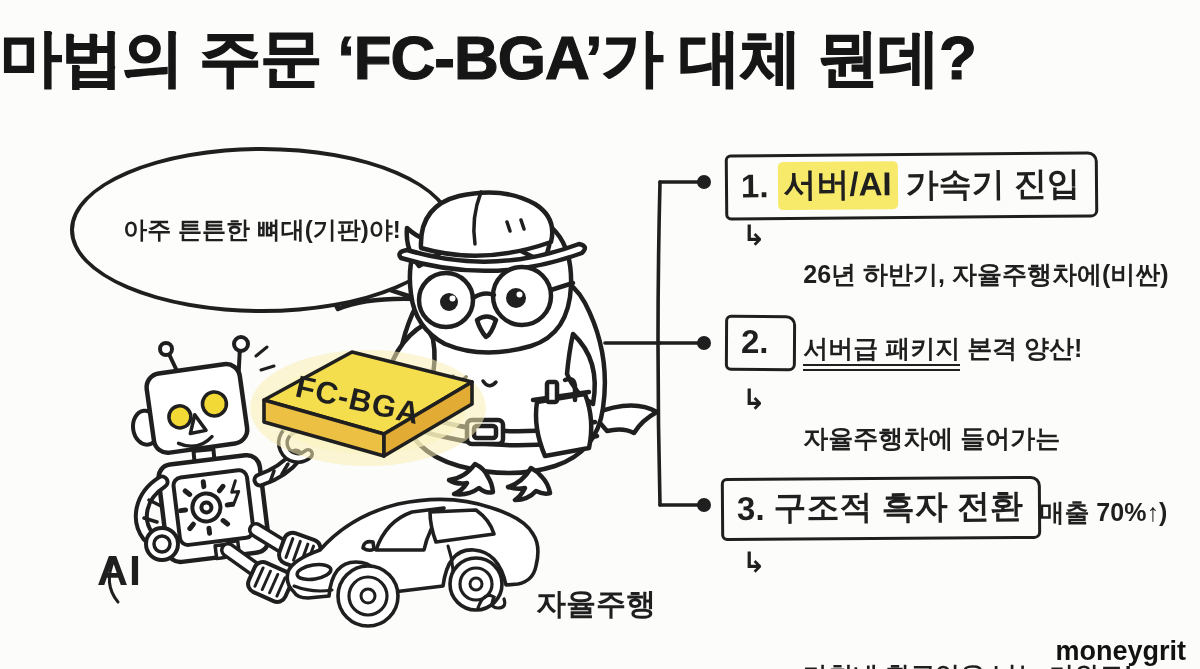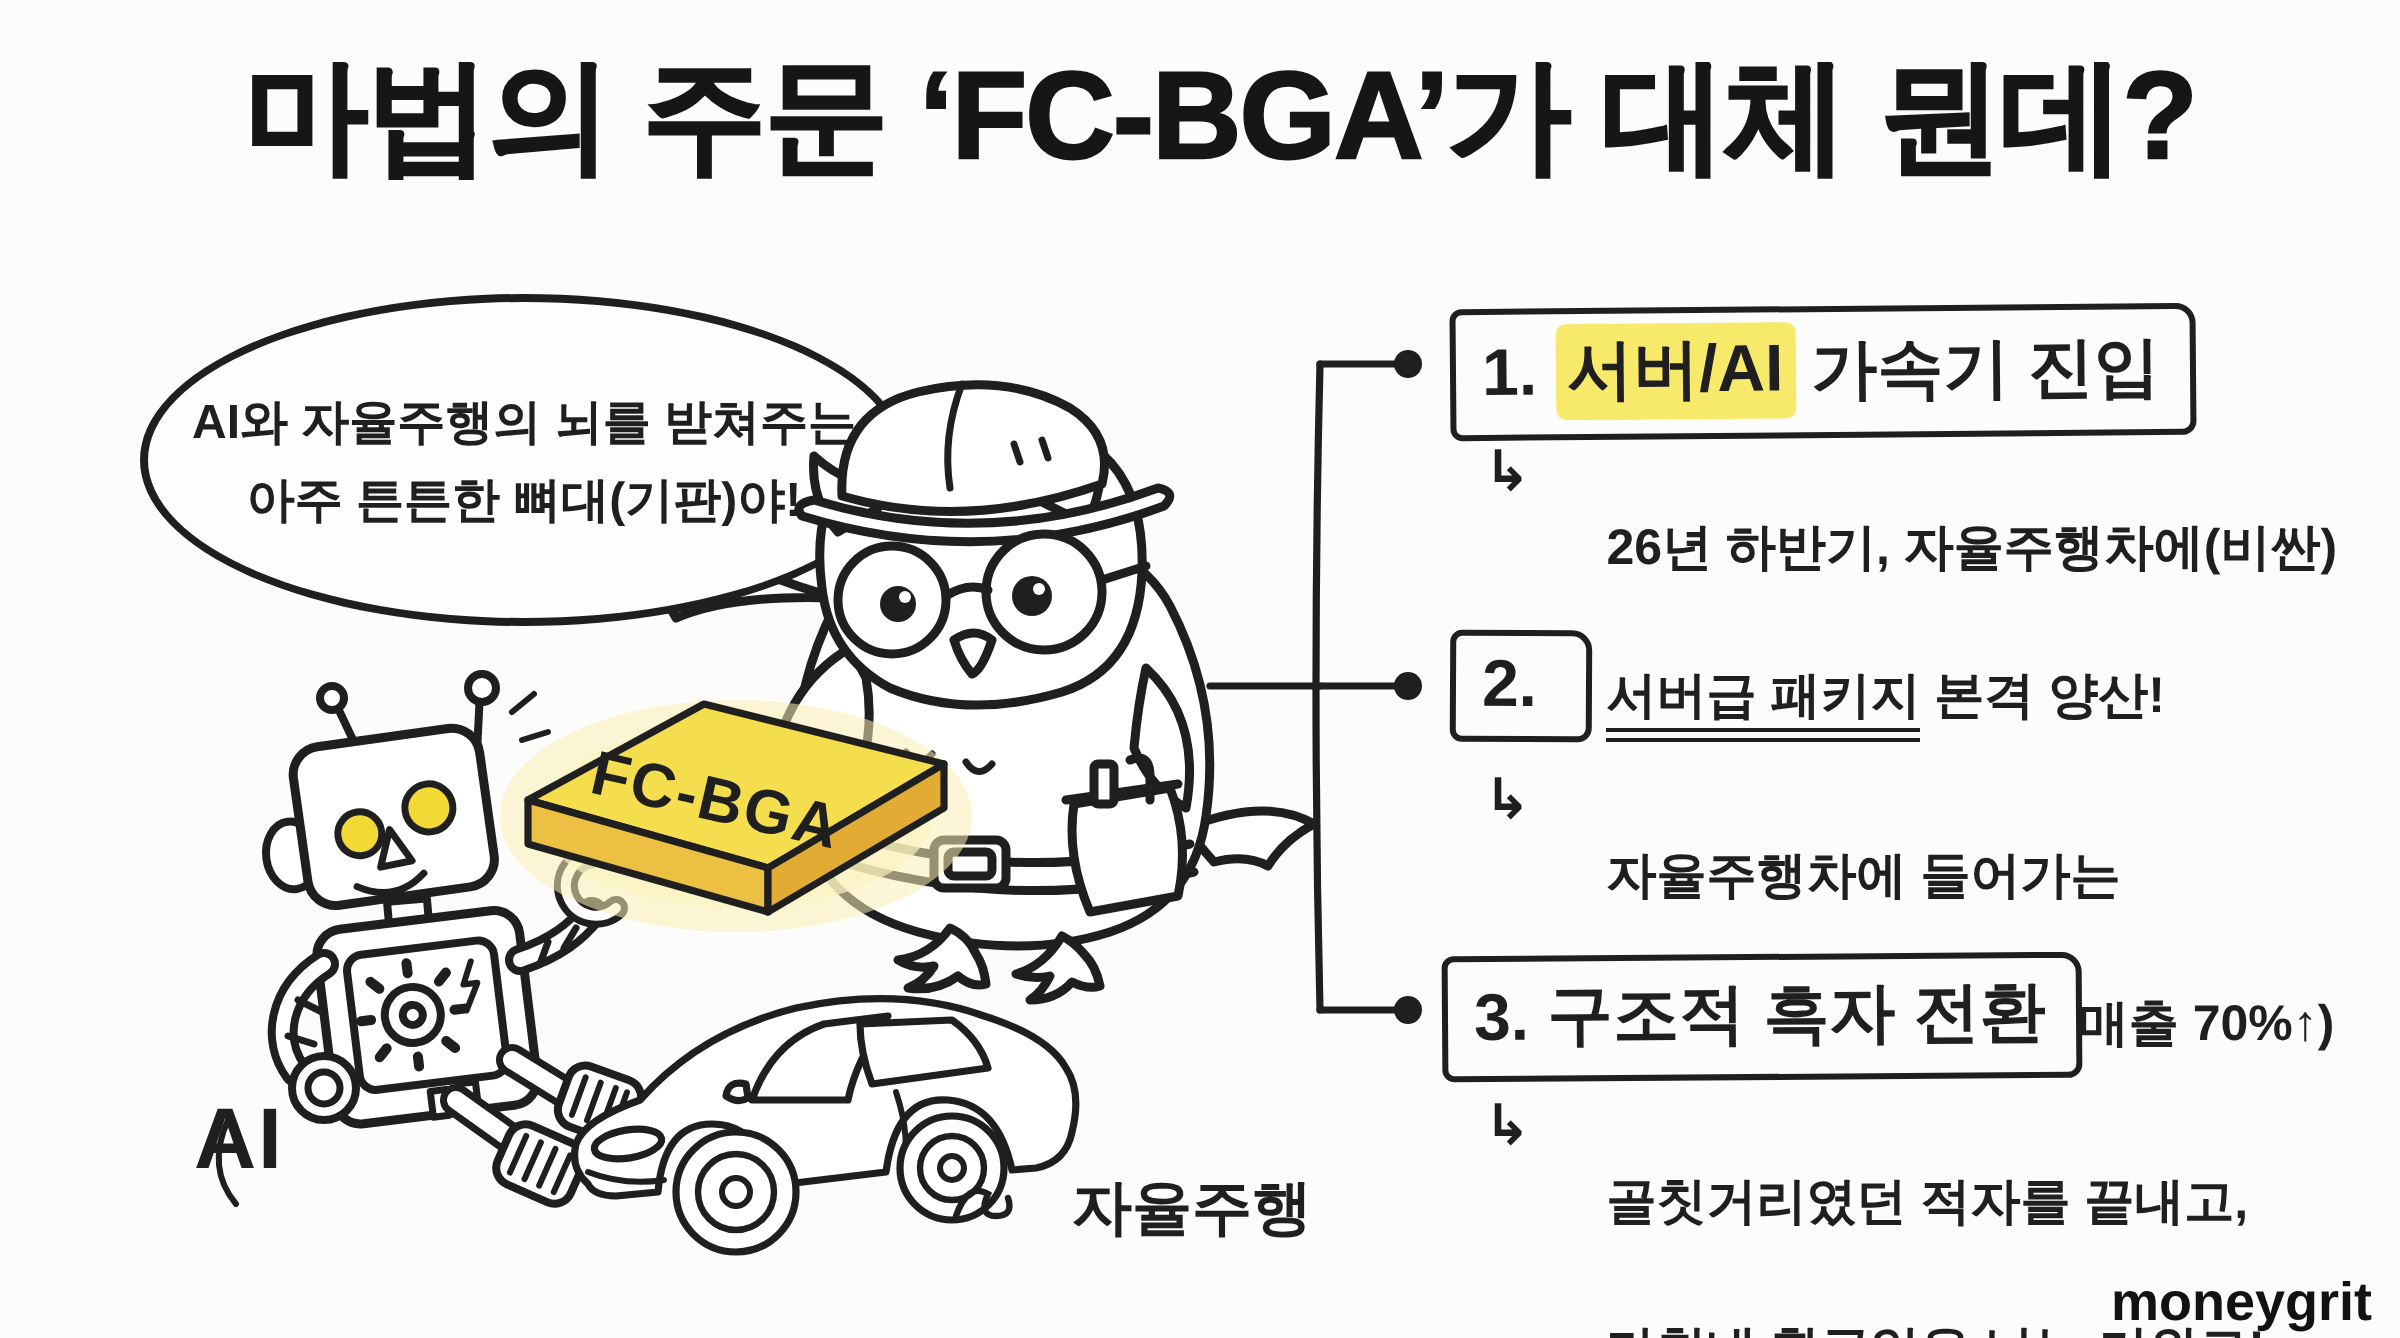--- a/index.html
+++ b/index.html
@@ -6,25 +6,24 @@
   body{
     width:1200px;height:669px;position:relative;overflow:hidden;
     background:#fcfcfa;
     font-family:"Liberation Sans","DejaVu Sans",sans-serif;
     color:#1f1f1f;
   }
   .abs{position:absolute;}
 
   
   .main-title{
-    top:16px;left:0;right:0;text-align:center;
+    top:16px;left:0;right:0;text-align:left;
     font-size:62px;font-weight:900;letter-spacing:-1px;
     color:#161616;-webkit-text-stroke:1.2px #161616;
     white-space:nowrap;
-    padding-left:20px;
   }
 
   
   .bubble{
     left:70px;top:147px;width:376px;height:158px;
     background:#fdfdfb;border:4.5px solid #1f1f1f;border-radius:50%;
     display:flex;flex-direction:column;align-items:center;justify-content:center;
     gap:7px;z-index:2;
   }
   .bubble-line{font-size:24px;font-weight:700;white-space:nowrap;}
@@ -77,21 +76,20 @@
 </head>
 <body>
 
 <div class="abs main-title">마법의 주문 ‘FC-BGA’가 대체 뭔데?</div>
 
 <svg class="abs bubble-tail" width="125" height="62" viewBox="0 0 125 62">
   <path d="M20,5 Q70,30 118,44 Q66,42 38,54 Q24,30 20,5 z" fill="#fdfdfb" stroke="#1f1f1f" stroke-width="4.5" stroke-linejoin="round"></path>
 </svg>
 
 <div class="abs bubble">
-  <div class="bubble-line">AI와 자율주행의 뇌를 받쳐주는</div>
   <div class="bubble-line">아주 튼튼한 뼈대(기판)야!</div>
 </div>
 
 <svg class="abs owl-svg" width="300" height="325" viewBox="0 0 300 325">
   <g stroke="#1f1f1f" stroke-width="4.5" fill="#ffffff" stroke-linecap="round" stroke-linejoin="round">
     <path d="M210,238 q40,-16 64,-2 q-15,8 -23,21 q-11,-6 -27,-2 q-8,-9 -14,-17 z"></path>
     <path d="M34,128 Q8,180 18,232 q8,44 58,58 q52,14 96,0 q42,-14 48,-58 q8,-55 -18,-105 q-20,-38 -88,-40 q-66,0 -80,45 z"></path>
     <path d="M42,148 C18,162 6,186 4,208 l15,-7 q2,11 8,13 q4,-11 10,-15 q4,9 11,9 q6,-23 2,-45 z"></path>
     <path d="M190,158 q28,26 20,70 q-18,-10 -26,-30 q2,-22 6,-40 z"></path>
     <g>
@@ -274,18 +272,18 @@
   </span>
 </div>
 
 <div class="abs point-box box3">
   <span class="num">3.</span>
   <span>구조적 흑자 전환</span>
 </div>
 <div class="abs point-sub sub3">
   <span class="branch-arrow">↳</span>
   <span>
-    <span>골칫거리였던 적자를 끝내고,</span><br>
+    <br>
     <span><span>마침내 </span><span class="u-double">황금알을 낳는 거위로!</span><span></span></span>
   </span>
 </div>
 
 <div class="abs watermark">moneygrit</div>
 
 </body></html>

